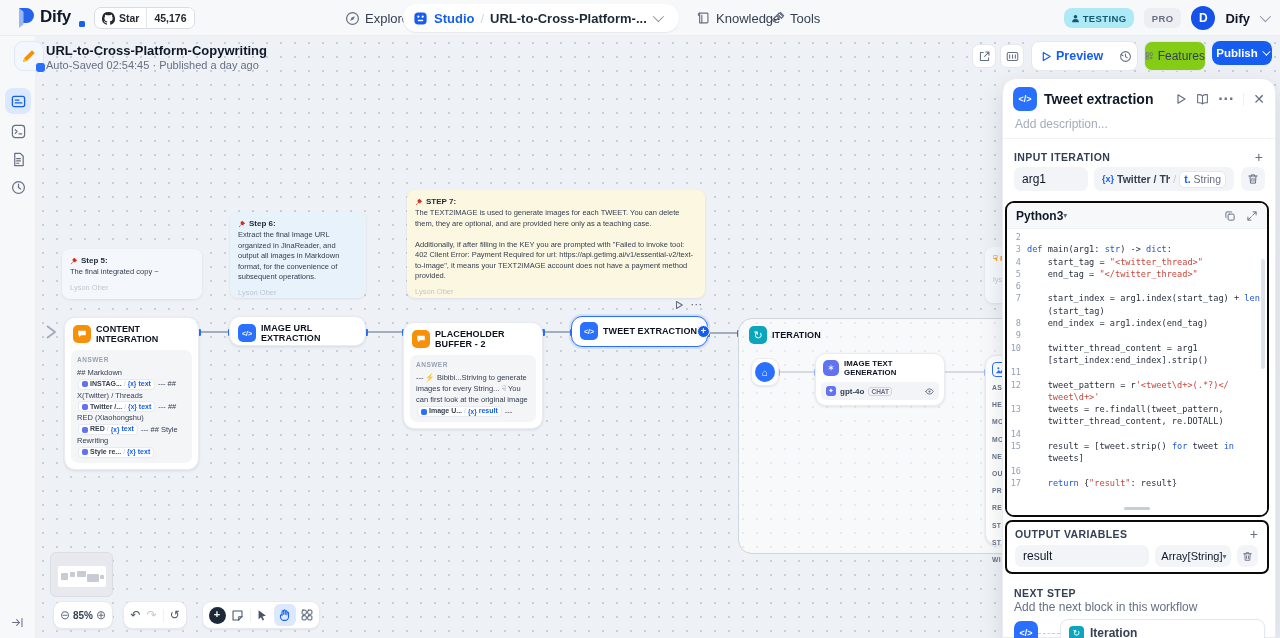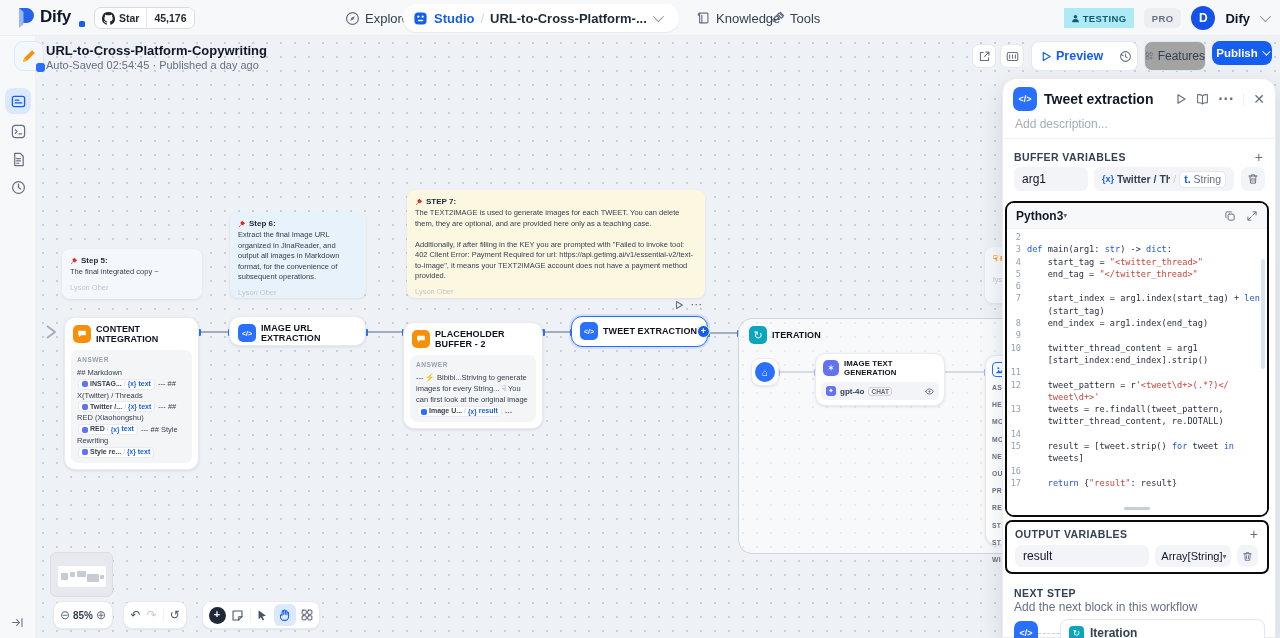--- a/index.html
+++ b/index.html
@@ -18,21 +18,21 @@
   .star-pill { position:absolute; left:94px; top:7px; height:22px; display:flex; align-items:center; background:#fff; border:1px solid #d9dde3; border-radius:7px; overflow:hidden; }
   .star-left { display:flex; align-items:center; gap:4px; padding:0 7px; font-size:10.5px; font-weight:600; color:#24292f; }
   .star-count { padding:0 7px; font-size:10.5px; font-weight:700; color:#24292f; border-left:1px solid #e4e7ec; height:100%; display:flex; align-items:center; background:#fff; }
   .nav-item { position:absolute; top:0; height:36px; display:flex; align-items:center; gap:5px; font-size:13px; font-weight:500; color:#354052; cursor:pointer; }
   .nav-explore { left:345px; } .nav-knowledge { left:697px; } .nav-tools { left:771px; }
   .studio-pill { position:absolute; left:403px; top:4px; height:28px; width:276px; background:#fff; border-radius:14px; box-shadow:0 1px 2px rgba(16,24,40,.08); display:flex; align-items:center; gap:6px; padding:0 10px; }
   .studio-label { font-size:13px; font-weight:600; color:#155eef; }
   .crumb-sep { color:#d0d5dd; font-size:13px; }
   .crumb-app { font-size:13px; font-weight:600; color:#1d2939; }
   .tb-right { position:absolute; right:12px; top:0; height:36px; display:flex; align-items:center; gap:10px; }
-  .badge-testing { height:20px; display:flex; align-items:center; gap:3px; background:#aeeaf6; color:#105a75; font-size:9.5px; font-weight:800; letter-spacing:.4px; border-radius:1px; padding:0 7px; }
+  .badge-testing { height:20px; display:flex; align-items:center; gap:3px; background:#aeeaf6; color:#105a75; font-size:9.5px; font-weight:800; letter-spacing:.4px; border-radius:8px; padding:0 7px; }
   .badge-pro { height:20px; display:flex; align-items:center; background:#eceef2; color:#676f83; font-size:9.5px; font-weight:800; letter-spacing:.4px; border-radius:6px; padding:0 8px; }
   .avatar { width:24px; height:24px; border-radius:50%; background:#1552e8; color:#fff; font-size:12px; font-weight:700; display:flex; align-items:center; justify-content:center; }
   .account-name { font-size:13px; font-weight:600; color:#101828; }
   .chev { width:8px; height:8px; border-right:1.5px solid #8b93a5; border-bottom:1.5px solid #8b93a5; transform:rotate(45deg) translateY(-2px); display:inline-block; }
 
   
   .leftbar { position:absolute; left:0; top:36px; width:36px; height:602px; background:#f7f8fa; border-right:1px solid #eef0f3; z-index:30; }
   .rail-item { position:absolute; display:flex; align-items:center; justify-content:center; }
   .rail-active { left:5px; top:52px; width:26px; height:26px; background:#dbe8fd; border-radius:8px; }
   .rail-collapse { left:6px; top:575px; width:22px; height:22px; color:#676f83; font-size:13px; }
@@ -40,21 +40,21 @@
   
   .app-icon { position:absolute; left:14px; top:41px; width:30px; height:30px; background:#f3f7ff; border:1px solid #e2e8f4; border-radius:9px; display:flex; align-items:center; justify-content:center; z-index:35; }
   .app-badge { position:absolute; right:-3px; bottom:-3px; width:11px; height:11px; background:#2970ff; border:1.5px solid #fff; border-radius:3.5px; }
   .wf-title { position:absolute; left:46px; top:43px; font-size:13px; font-weight:600; color:#101828; z-index:35; }
   .wf-status { position:absolute; left:46px; top:59px; font-size:11px; color:#676f83; z-index:35; }
   .ab-btn { position:absolute; top:44px; width:24px; height:24px; background:#fff; border:1px solid #e4e7ec; border-radius:7px; display:flex; align-items:center; justify-content:center; z-index:35; cursor:pointer; }
   .preview-group { position:absolute; left:1031px; top:41px; width:107px; height:30px; background:#fff; border:1px solid #e4e7ec; border-radius:8px; display:flex; align-items:center; z-index:35; }
   .pg-preview { display:flex; align-items:center; gap:4px; padding:0 9px; font-size:12.5px; font-weight:600; color:#155eef; cursor:pointer; }
   .pg-div { width:1px; height:14px; background:#eef0f3; }
   .pg-ic { padding:0 7px; display:flex; align-items:center; cursor:pointer; }
-  .features-btn { position:absolute; left:1144px; top:41px; width:62px; height:30px; background:#a3a3a3; border:1px solid #e4e7ec; border-radius:8px; display:flex; align-items:center; justify-content:center; gap:4px; font-size:12px; font-weight:500; color:#354052; z-index:35; cursor:pointer; }
+  .features-btn { position:absolute; left:1144px; top:41px; width:62px; height:30px; background:#84cc16; border:1px solid #e4e7ec; border-radius:8px; display:flex; align-items:center; justify-content:center; gap:4px; font-size:12px; font-weight:500; color:#354052; z-index:35; cursor:pointer; }
   .publish-btn { position:absolute; left:1212px; top:41px; width:60px; height:24px; background:#155eef; border-radius:8px; display:flex; align-items:center; justify-content:center; gap:4px; color:#fff; font-size:11.5px; font-weight:600; z-index:35; cursor:pointer; }
   .publish-btn .chev { border-color:#fff; transform:rotate(45deg) translateY(-2px); width:6px; height:6px; }
 
   
   .note { position:absolute; border-radius:8px; padding:7px 8px; box-shadow:0 1px 3px rgba(9,30,66,.08); z-index:3; }
   .note-title { display:flex; align-items:center; gap:3px; font-size:8px; font-weight:700; color:#1d2939; margin-bottom:2px; }
   .note-body { font-size:7.5px; line-height:1.4; color:#354052; white-space:pre-line; }
   .note-author { font-size:7.5px; color:#c0c7d2; margin-top:5px; }
   .note-5 { left:62px; top:249px; width:140px; height:50px; background:#f4f8fd; }
   .note-6 { left:230px; top:212px; width:136px; height:86px; background:#e8f2fb; }
@@ -580,21 +580,21 @@
           </svg>
         <span style="font-weight:800">···</span>
         <span style="width:1px;height:13px;background:#eef0f3"></span>
         <span style="font-size:14px;color:#676f83">✕</span>
       </span>
     </div>
     <div class="p-desc">Add description...</div>
     <div class="p-div"></div>
 
     <div class="p-input-head">
-      <span class="sec-label">BUFFER VARIABLES</span>
+      <span class="sec-label">INPUT ITERATION</span>
       <span class="plus-btn">+</span>
     </div>
     <div class="p-var-row">
       <span class="gray-input vr-name">arg1</span>
       <span class="gray-input vr-chip">
         <span class="cx">{x}</span>
         <span class="cn">Twitter / Threads</span>
         <span class="cs">/</span>
         <span class="chip-inner">
             <span class="cv">t.</span>

